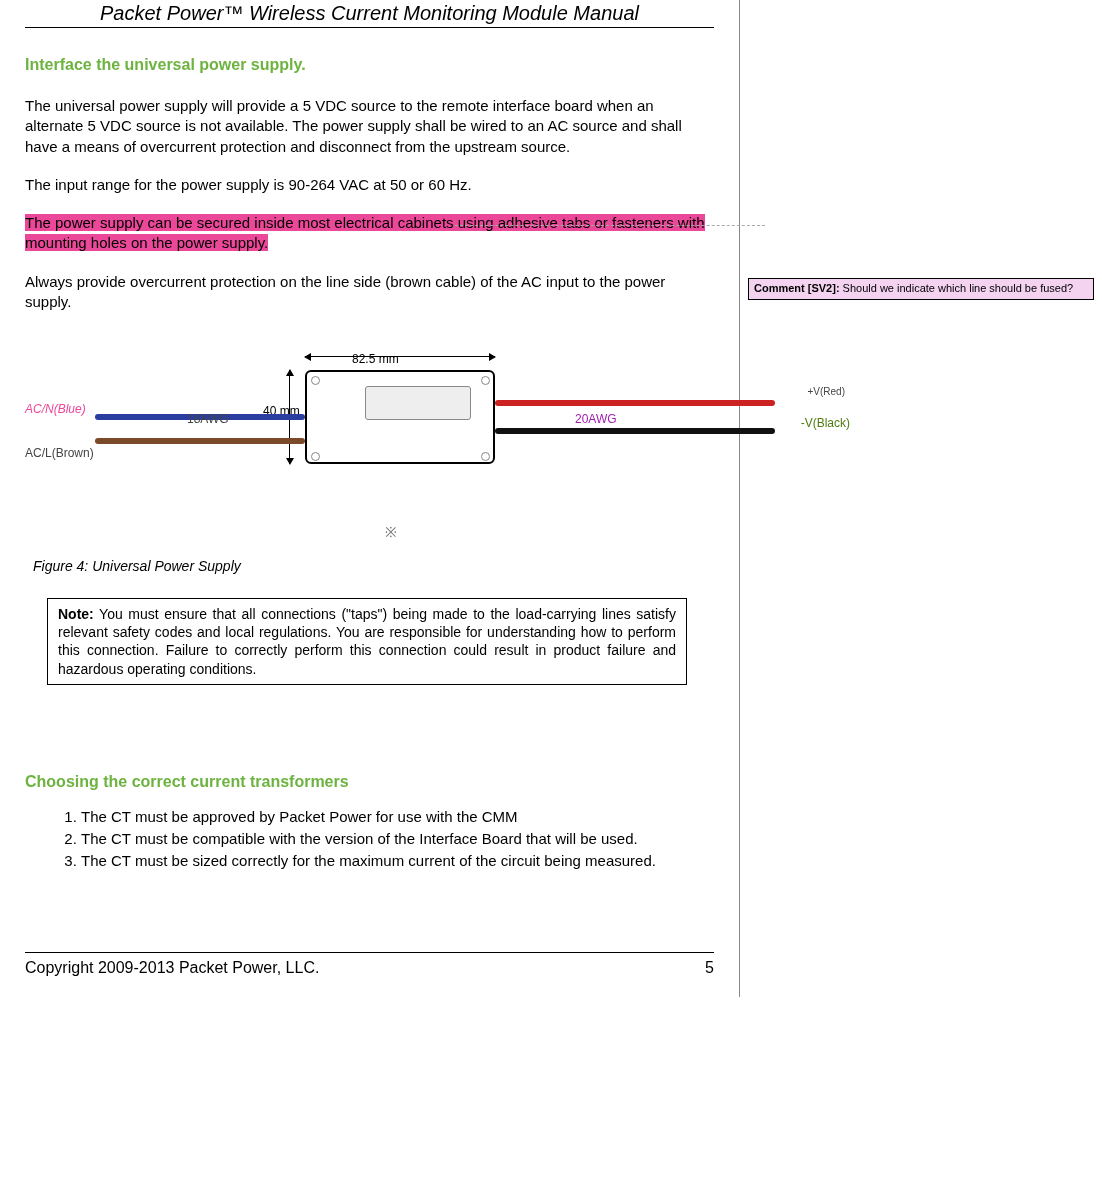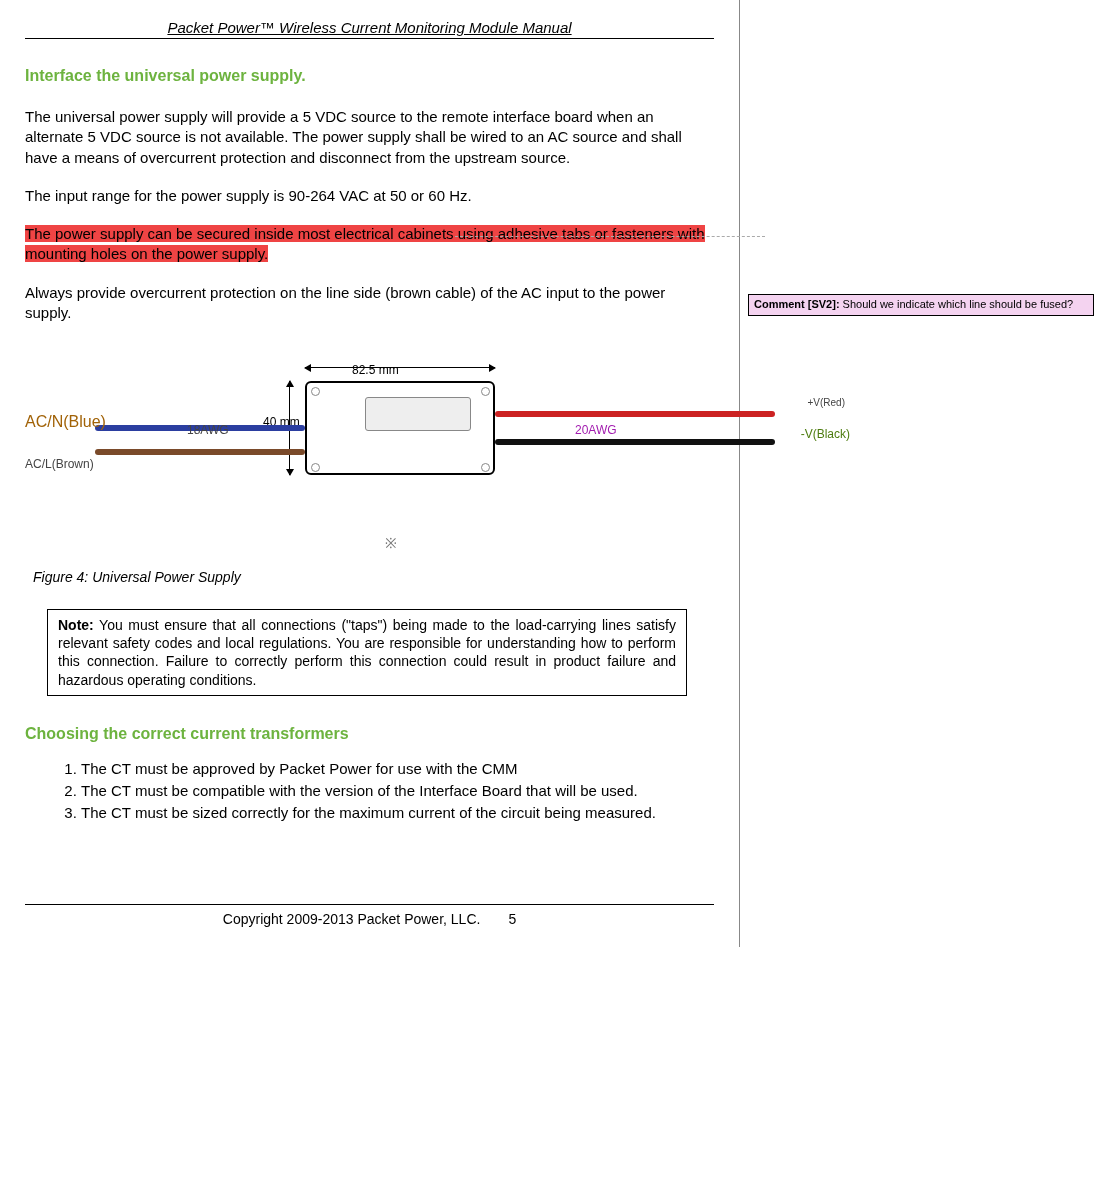--- a/index.html
+++ b/index.html
@@ -21,52 +21,51 @@
       padding: 280px 6px 0 6px;
       position: relative;
     }
     .comment-box {
       border: 1px solid #000;
       background: #f4d3f0;
       padding: 3px 5px;
       font-size: 11px;
       line-height: 1.25;
       position: absolute;
-      top: 294px;
+      top: 278px;
       left: 8px;
       right: 8px;
     }
     .comment-box .label { font-weight: bold; }
     .header-title {
       text-align: center;
       font-style: italic;
       font-family: Arial, Helvetica, sans-serif;
-      font-size: 15px;
-      padding: 19px 0 2px 0;
-      text-decoration: underline;
+      font-size: 20px;
+      padding: 2px 0 2px 0;
     }
     .header-rule {
       border: none;
       border-top: 1px solid #000;
       margin-bottom: 28px;
     }
     .section-title {
       color: #6db33f;
       font-weight: bold;
       font-size: 16px;
       margin: 0 0 22px 0;
     }
     .section-title2 {
       color: #6db33f;
       font-weight: bold;
       font-size: 16px;
-      margin: 29px 0 8px 0;
+      margin: 88px 0 8px 0;
     }
     .para { margin-bottom: 18px; line-height: 1.35; }
-    .highlight { background: #ef4444; display:inline;}
+    .highlight { background: #ec4899; display:inline;}
     .leader-wrap { position: relative; }
     .leader {
       position: absolute;
       top: 12px;
       left: 430px;
       height: 0;
       border-top: 1px dashed #aaa;
       width: 310px;
     }
     .fig-wrap {
@@ -90,21 +89,21 @@
     .notebox b { font-weight: bold; }
     ol.ctlist {
       margin: 16px 0 0 46px;
       padding-left: 10px;
     }
     ol.ctlist li { margin-bottom: 2px; line-height:1.35; }
     .footer {
       margin-top: 80px;
     }
     .footer hr { border:none; border-top:1px solid #000; margin-bottom: 6px;}
-    .footer .row { display:flex; justify-content:center; font-size:14px;gap:28px;}
+    .footer .row { display:flex; justify-content:space-between; font-size:16px;gap:28px;}
     
     .diagram { position:relative; width: 700px; height: 210px; margin: 0 auto; }
     .diagram .dim-top { position:absolute; top:0; left: 247px; font-size:12px;margin-top:10px; }
     .diagram .dim-arrow-top { position:absolute; top:14px; left:200px; width:190px; height:0; border-top:1px solid #000; }
     .diagram .dim-arrow-top::before, .diagram .dim-arrow-top::after { content:""; position:absolute; top:-4px; width:0;height:0; border-top:4px solid transparent; border-bottom:4px solid transparent; }
     .diagram .dim-arrow-top::before { left:-1px; border-right:7px solid #000;}
     .diagram .dim-arrow-top::after { right:-1px; border-left:7px solid #000;}
     .psu-body { position:absolute; top:28px; left:200px; width:190px; height:94px; border:2px solid #000; border-radius:6px; background:#fff;}
     .psu-inner { position:absolute; top:44px; left:260px; width:106px; height:34px; border:1px solid #888; border-radius:3px; background:#eee;}
     .dim-left { position:absolute; top:62px; left:158px; font-size:12px; transform: none;}
@@ -112,21 +111,21 @@
     .dim-arrow-left::before, .dim-arrow-left::after { content:""; position:absolute; left:-4px; width:0;height:0; border-left:4px solid transparent; border-right:4px solid transparent;}
     .dim-arrow-left::before { top:-1px; border-bottom:7px solid #000;}
     .dim-arrow-left::after { bottom:-1px; border-top:7px solid #000;}
     .wire { position:absolute; height:6px; }
     .wire.blue { background:#2b3ea0; top:72px; left:-10px; width:210px; border-radius:3px;}
     .wire.brown { background:#7a4a2a; top:96px; left:-10px; width:210px; border-radius:3px;}
     .wire.red { background:#c22; top:58px; left:390px; width:280px; border-radius:3px;}
     .wire.black { background:#111; top:86px; left:390px; width:280px; border-radius:3px;}
     .label18 { position:absolute; top:70px; left:82px; font-size:12px; color:#444;}
     .label20 { position:absolute; top:70px; left:470px; font-size:12px; color:#a21caf;}
-    .acn { position:absolute; top:60px; left:-80px; font-size:16px; color:#a16207; width:70px; text-align:left;}
+    .acn { position:absolute; top:60px; left:-80px; font-size:12px; color:#ec4899; width:70px; text-align:left;font-style:italic;}
     .acl { position:absolute; top:104px; left:-80px; font-size:12px; color:#444; width:80px; text-align:left;}
     .vr { position:absolute; top:44px; right:-40px; font-size:10px; color:#444;}
     .vb { position:absolute; top:74px; right:-45px; font-size:12px; color:#4d7c0f;}
     .screw { position:absolute; width:9px; height:9px; border:1px solid #888; border-radius:50%;}
     .s1{ top:34px; left:206px;} .s2{top:34px; left:376px;} .s3{top:110px;left:206px;} .s4{top:110px;left:376px;}
     .asterisk { position:absolute; top:180px; left:280px; font-size:14px; color:#777;}
     .diagram-wrap{ padding-left:80px; }
   </style>
 </head>
 <body>

